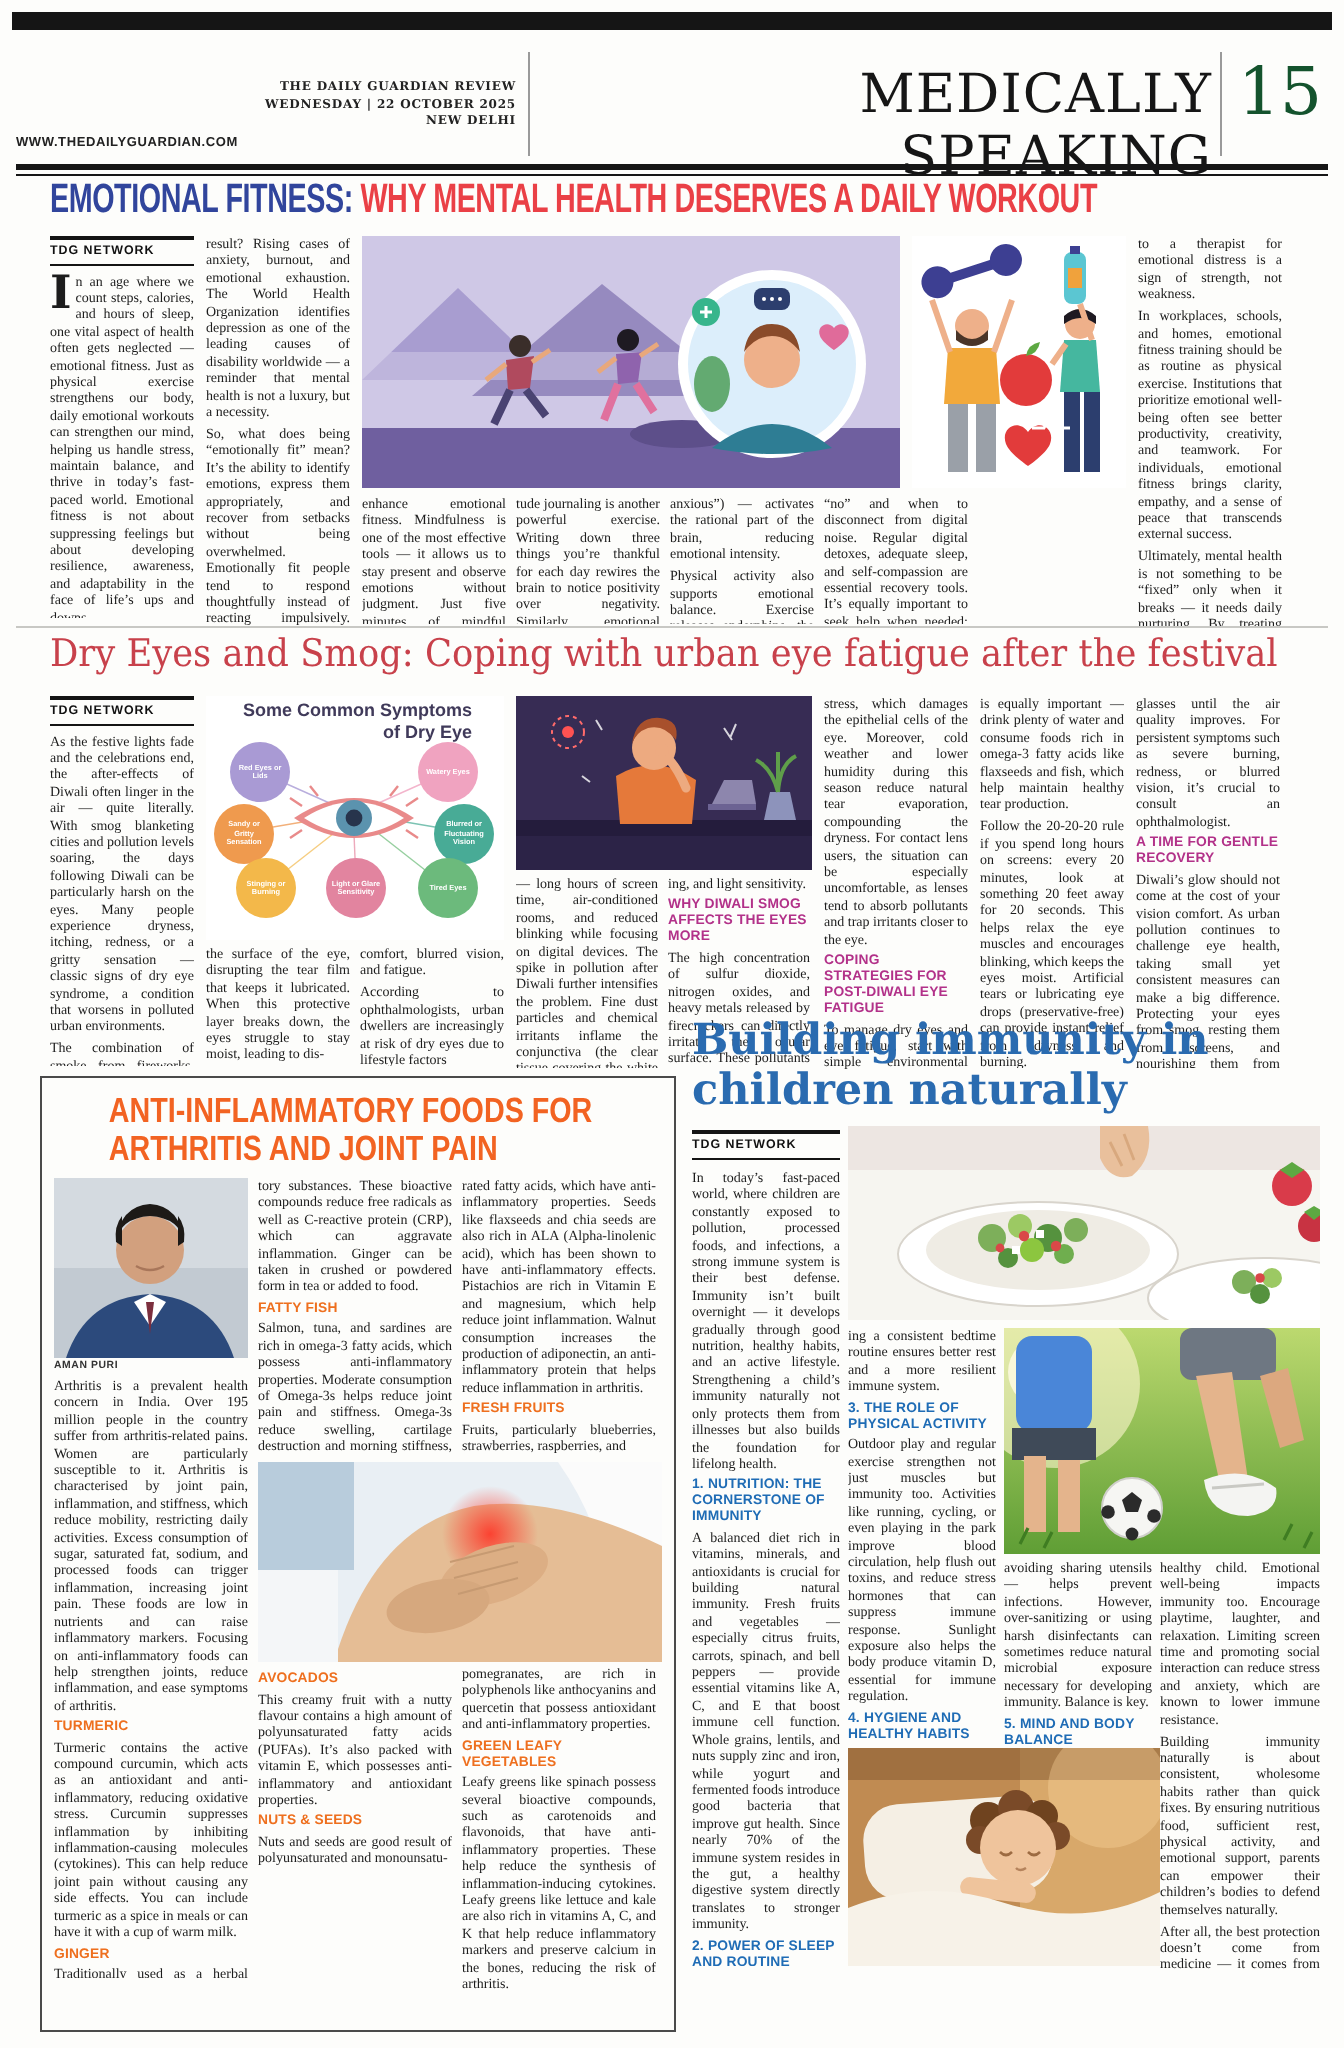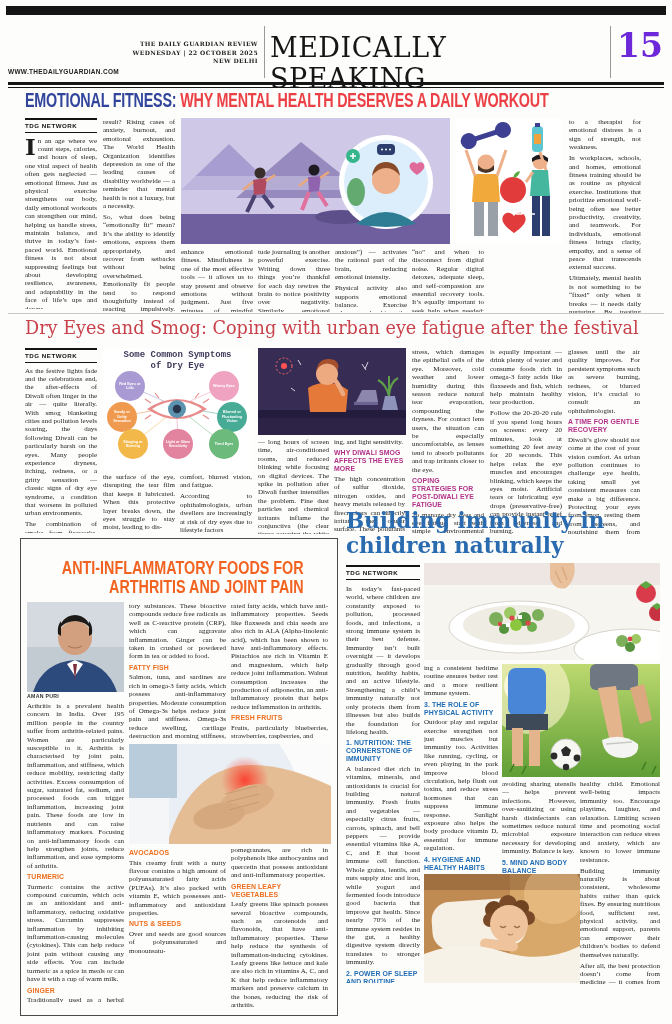--- a/index.html
+++ b/index.html
@@ -2,22 +2,22 @@
 <html><head>
 <meta charset="utf-8">
 <style>
   html,body{margin:0;padding:0;background:#e8e8e8}
   .page{position:relative;width:672px;height:1024px;background:#fdfdfb;font-family:"Liberation Serif",serif;color:#1c1c1c;overflow:hidden;margin:0 auto}
   
   .topbar{position:absolute;left:6px;top:6px;width:660px;height:9px;background:#151515}
   .url{position:absolute;left:8px;top:68px;font-family:"Liberation Sans",sans-serif;font-size:6.5px;font-weight:700;letter-spacing:.3px;color:#222}
   .mast{position:absolute;left:110px;top:40px;width:148px;text-align:right;font-family:"DejaVu Serif",serif;font-weight:700;font-size:6px;line-height:8.5px;letter-spacing:.4px;color:#222}
   .vdiv{position:absolute;top:26px;width:1px;height:52px;background:#9a9a9a}
-  .section-title{position:absolute;left:270px;top:32px;width:336px;text-align:left;font-family:"DejaVu Serif",serif;font-size:27px;letter-spacing:.5px;color:#161616}
-  .pagenum{position:absolute;left:616px;top:26px;width:48px;text-align:center;font-family:"DejaVu Serif",serif;font-weight:700;font-size:33px;color:#6d28d9}
+  .section-title{position:absolute;left:270px;top:32px;width:336px;text-align:right;font-family:"DejaVu Serif",serif;font-size:27px;letter-spacing:.5px;color:#161616}
+  .pagenum{position:absolute;left:616px;top:26px;width:48px;text-align:center;font-family:"DejaVu Serif",serif;font-weight:400;font-size:33px;color:#14532d}
   .rule-double{position:absolute;left:8px;top:82px;width:656px;border-top:3px solid #161616;border-bottom:1px solid #161616;height:2px}
   .hairline{position:absolute;left:8px;width:656px;height:1px;background:#c8c8c4}
   
   .col{overflow:hidden}
   .col p{margin:0 0 2.5px;text-align:justify;font-size:7px;line-height:8.4px}
   .col h4{font-family:"Liberation Sans",sans-serif;font-size:6.9px;line-height:8px;font-weight:700;margin:3px 0 1.5px;letter-spacing:.1px}
   .byline{font-family:"Liberation Sans",sans-serif;font-size:6.2px;font-weight:700;letter-spacing:.5px;border-top:2.5px solid #141414;border-bottom:1px solid #141414;padding:2px 0 2.5px;margin-bottom:4px;color:#111}
   .w72{width:72px;flex:none}
   
   .a1-head{position:absolute;left:25px;top:88px;width:630px;overflow:hidden;height:24px}
@@ -30,31 +30,31 @@
   .a1-subcols{display:flex;gap:5px;margin-top:4px;height:64px}
   .a1-subcols .col{width:72px}
   .dropcap p:first-child::first-letter{float:left;font-family:"DejaVu Serif",serif;font-weight:700;font-size:23px;line-height:19px;padding-right:2px}
   
   .a2-head{position:absolute;left:25px;top:316px;width:630px;height:27px;overflow:hidden}
   .a2-head span{display:inline-block;transform:scaleX(.93);transform-origin:0 50%;white-space:nowrap;font-family:"DejaVu Serif",serif;font-size:19px;color:#c8414b}
   .a2-body{position:absolute;left:25px;top:348px;width:618px;height:188px;display:flex;gap:6px}
   .a2-body h4{color:#b23189}
   .dblock{width:149px;flex:none}
   .dg{width:149px;height:122px;background:#fff;overflow:hidden}
-  .dg-title{font-family:Liberation Mono, monospace;font-weight:700;font-size:9px;line-height:10.5px;text-align:center;color:#403a5a;padding:2px 16px 0}
+  .dg-title{font-family:Liberation Sans, sans-serif;font-weight:700;font-size:9px;line-height:10.5px;text-align:right;color:#403a5a;padding:2px 16px 0}
   .dg-canvas{position:relative;width:149px;height:88px}
   .bub{position:absolute;width:30px;height:30px;border-radius:50%;display:flex;align-items:center;justify-content:center;text-align:center;font-family:"Liberation Sans",sans-serif;font-size:3.7px;line-height:4.4px;font-weight:700;color:#fff;padding:2px;box-sizing:border-box}
   .dg-cols{display:flex;gap:5px;margin-top:3px;height:60px}
   .dg-cols .col{width:72px}
   .pblock{width:148px;flex:none}
   .ph-cols{display:flex;gap:5px;margin-top:3px;height:96px}
   .ph-cols .col{width:71px}
   
   .a3{position:absolute;left:20px;top:538px;width:318px;height:478px;border:1px solid #4a4a4a;box-sizing:border-box;padding:5px 6px;background:#fdfdfb}
-  .a3-headline{text-align:right;margin-top:15px}
+  .a3-headline{text-align:left;margin-top:2px}
   .a3-line{font-family:"Liberation Sans",sans-serif;font-weight:700;font-size:17.5px;line-height:19px;color:#f26322;transform:scaleX(.82);white-space:nowrap}
   .a3-body{position:relative;display:flex;gap:5px;margin-top:5px;height:412px}
   .a3-body .col{width:97px}
   .a3-body h4{color:#ee6f1e}
   .auth{width:97px;height:90px;overflow:hidden}
   .auth-cap{font-family:"Liberation Sans",sans-serif;font-size:5.2px;font-weight:700;letter-spacing:.3px;color:#333;margin:1px 0 3px}
   .c2top,.c3top{height:140px;overflow:hidden}
   .c2bot,.c3bot{margin-top:104px;height:162px;overflow:hidden}
   .knee{position:absolute;left:102px;top:142px;width:202px;height:100px;overflow:hidden}
   
@@ -315,21 +315,21 @@
       <div style="width:97px;flex:none">
         <div class="col c2top">
             <p>tory substances. These bioactive compounds reduce free radicals as well as C-reactive protein (CRP), which can aggravate inflammation. Ginger can be taken in crushed or powdered form in tea or added to food.</p>
             <h4>FATTY FISH</h4>
             <p>Salmon, tuna, and sardines are rich in omega-3 fatty acids, which possess anti-inflammatory properties. Moderate consumption of Omega-3s helps reduce joint pain and stiffness. Omega-3s reduce swelling, cartilage destruction and morning stiffness, which is common in ar-</p>
           </div>
         <div class="col c2bot">
             <h4>AVOCADOS</h4>
             <p>This creamy fruit with a nutty flavour contains a high amount of polyunsaturated fatty acids (PUFAs). It’s also packed with vitamin E, which possesses anti-inflammatory and antioxidant properties.</p>
             <h4>NUTS &amp; SEEDS</h4>
-            <p>Over and seeds are good sources of polyunsaturated and monounsatu-</p>
+            <p>Nuts and seeds are good result of polyunsaturated and monounsatu-</p>
           </div>
       </div>
       <div style="width:97px;flex:none">
         <div class="col c3top">
             <p>rated fatty acids, which have anti-inflammatory properties. Seeds like flaxseeds and chia seeds are also rich in ALA (Alpha-linolenic acid), which has been shown to have anti-inflammatory effects. Pistachios are rich in Vitamin E and magnesium, which help reduce joint inflammation. Walnut consumption increases the production of adiponectin, an anti-inflammatory protein that helps reduce inflammation in arthritis.</p>
             <h4>FRESH FRUITS</h4>
             <p>Fruits, particularly blueberries, strawberries, raspberries, and</p>
           </div>
         <div class="col c3bot">
             <p>pomegranates, are rich in polyphenols like anthocyanins and quercetin that possess antioxidant and anti-inflammatory properties.</p>

